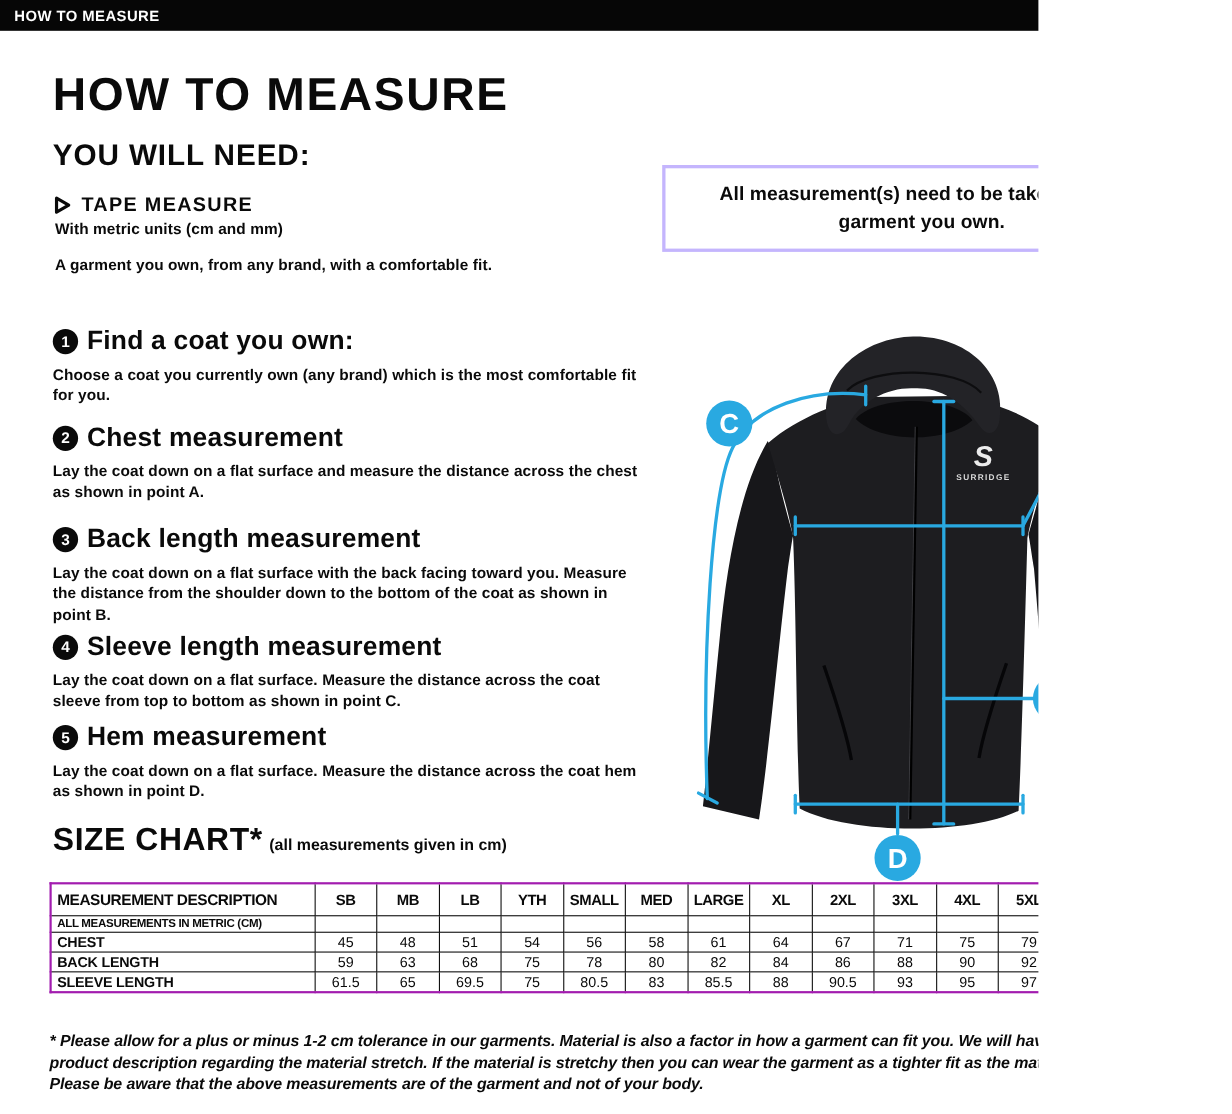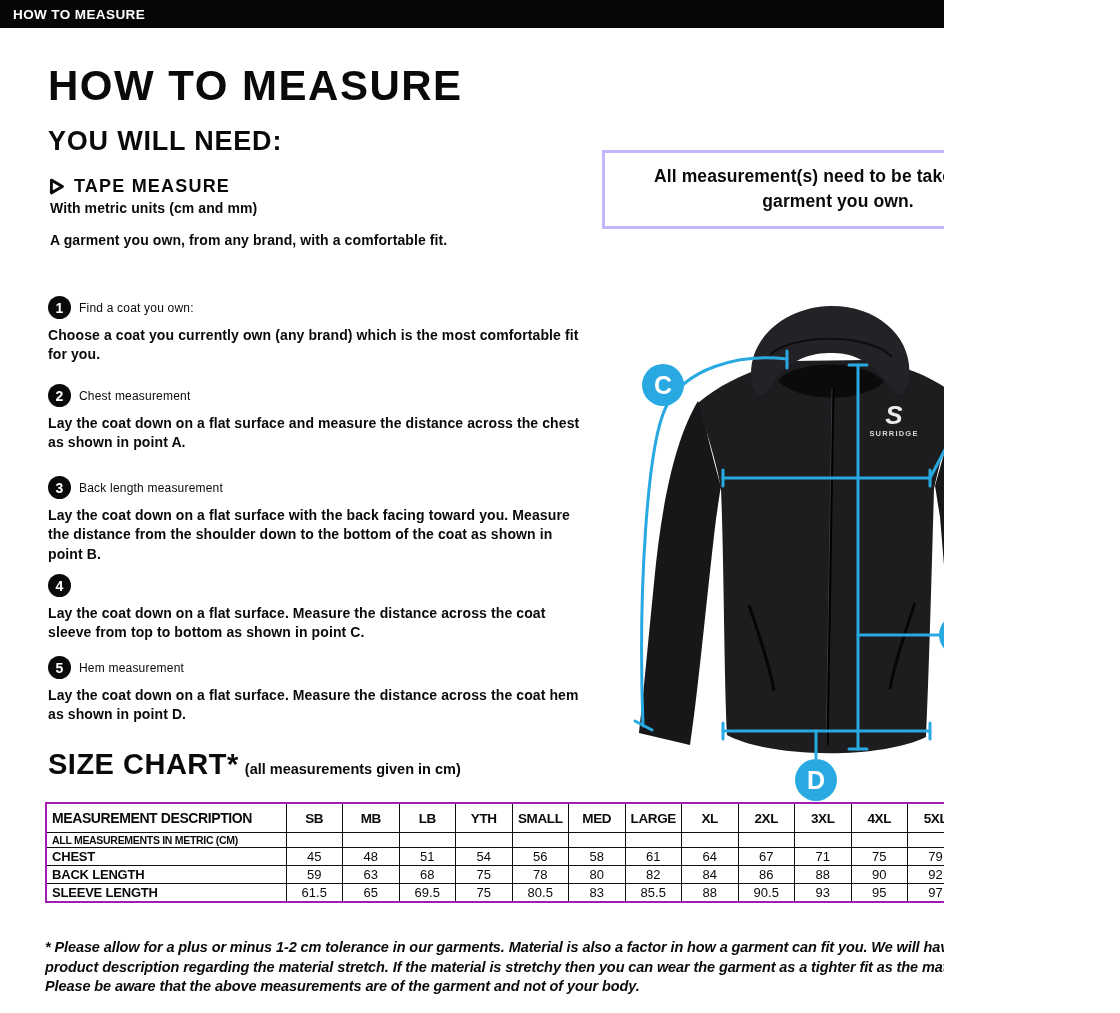--- a/index.html
+++ b/index.html
@@ -24,21 +24,21 @@
   .need-title-row{display:flex;align-items:center;gap:9px;}
   .tri-icon{width:17px;height:17px;flex:0 0 auto;}
   .need-title{font-size:18px;font-weight:800;letter-spacing:1.2px;}
   .need-desc{font-size:14px;font-weight:bold;margin:3px 0 0 2px;letter-spacing:.1px;}
 
   .steps{position:absolute;left:48px;top:0;width:552px;height:760px;}
   .step{position:absolute;left:0;width:552px;}
   .step-head{display:flex;align-items:center;gap:8px;}
   .step-num{display:inline-flex;align-items:center;justify-content:center;width:23px;height:23px;
             border-radius:50%;background:#0a0a0a;color:#fff;font-size:14px;font-weight:bold;flex:0 0 auto;}
-  .step-title{font-size:12px;font-weight:400;letter-spacing:.2px;}
+  .step-title{font-size:24px;font-weight:700;letter-spacing:.2px;}
   .step-desc{margin:7px 0 0 0;font-size:14px;font-weight:bold;line-height:1.38;letter-spacing:.1px;width:540px;}
 
   
   .note-box{position:absolute;left:602px;top:150px;width:472px;box-sizing:border-box;
             border:3px solid #c4b5fd;padding:11px 15px;text-align:center;}
   .note-text{font-size:17.5px;font-weight:bold;line-height:1.45;letter-spacing:.1px;}
 
   
   .diagram{position:absolute;left:620px;top:293px;width:440px;height:512px;}
   .measure{stroke:var(--accent);stroke-width:3;fill:none;stroke-linecap:round;}
@@ -113,20 +113,21 @@
       <div class="step" style="top: 476px;">
         <div class="step-head">
           <span class="step-num">3</span>
           <span class="step-title">Back length measurement</span>
         </div>
         <p class="step-desc">Lay the coat down on a flat surface with the back facing toward you. Measure the distance from the shoulder down to the bottom of the coat as shown in point B.</p>
       </div>
       <div class="step" style="top: 574px;">
         <div class="step-head">
           <span class="step-num">4</span>
+          <span class="step-title">Sleeve length measurement</span>
         </div>
         <p class="step-desc">Lay the coat down on a flat surface. Measure the distance across the coat sleeve from top to bottom as shown in point C.</p>
       </div>
       <div class="step" style="top: 656px;">
         <div class="step-head">
           <span class="step-num">5</span>
           <span class="step-title">Hem measurement</span>
         </div>
         <p class="step-desc">Lay the coat down on a flat surface. Measure the distance across the coat hem as shown in point D.</p>
       </div>

